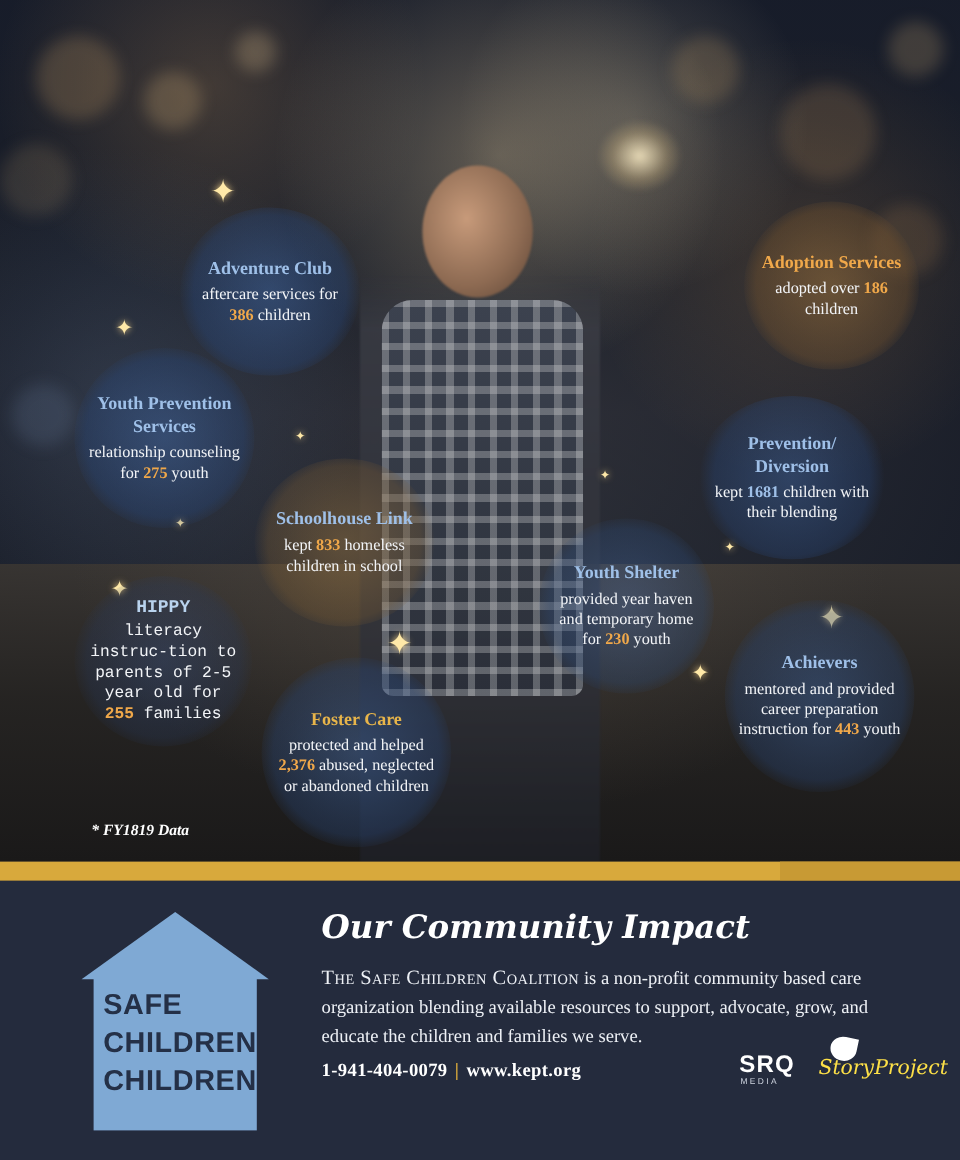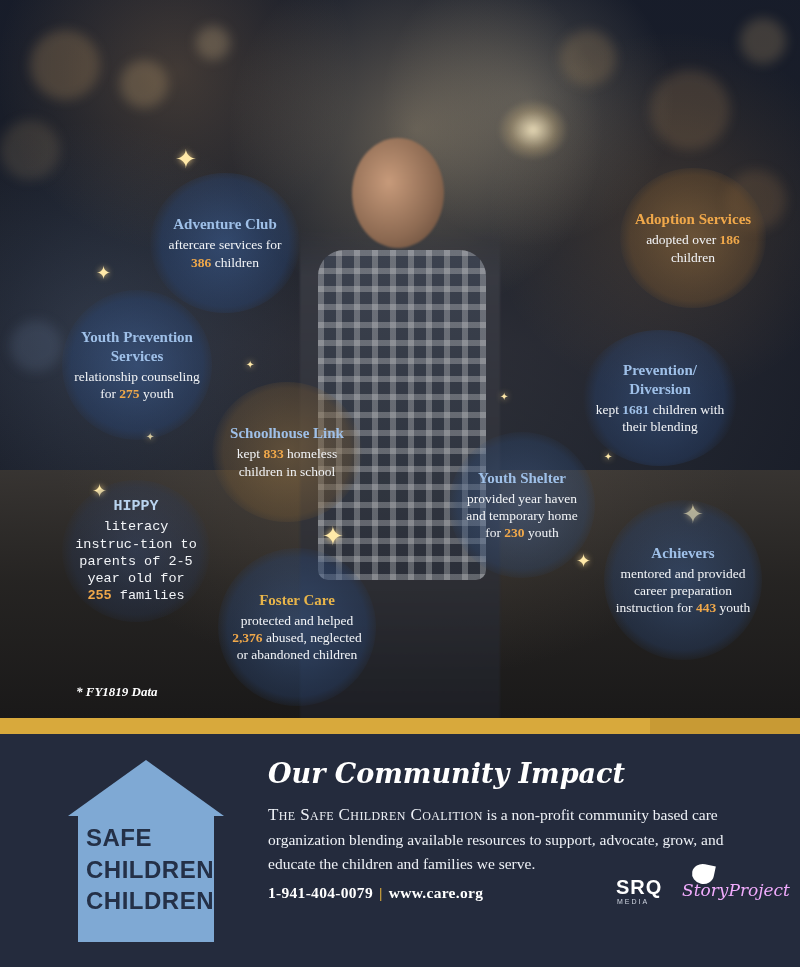--- a/index.html
+++ b/index.html
@@ -145,21 +145,21 @@
     font-family:"Liberation Serif", serif;font-weight:bold;font-size:15.5px;color:#fff;letter-spacing:.3px;
   }
   .footer-contact .sep{color:#d8a93c;margin:0 6px;}
   .partners{position:absolute;left:616px;top:142px;width:150px;height:50px;}
   .srq{
     position:absolute;left:0;top:0;color:#fff;font-family:"Liberation Sans", sans-serif;
     font-weight:bold;font-size:20px;letter-spacing:1px;
   }
   .srq-sub{position:absolute;left:1px;top:22px;color:#cfd5e0;font-family:"Liberation Sans", sans-serif;font-size:7px;letter-spacing:2px;}
   .story{
-    position:absolute;left:66px;top:4px;color:#f0abfc;
+    position:absolute;left:66px;top:4px;color:#fde047;
     font-family:"DejaVu Serif", serif;font-style:italic;font-size:17px;
   }
   .story-leaf{
     position:absolute;left:76px;top:-12px;width:22px;height:20px;background:#fff;
     border-radius:60% 0 60% 60%;transform:rotate(12deg);
   }
 </style>
 </head>
 <body>
 
@@ -277,21 +277,21 @@
       </div>
     </div>
 
     <div class="footer-title">Our Community Impact</div>
 
     <div class="footer-body">
       <span class="smallcaps" style="font-size:17px;">The Safe Children Coalition</span><span> is a non-profit community based care organization blending available resources to support, advocate, grow, and educate the children and families we serve.</span>
     </div>
 
     <div class="footer-contact">
-      <span>1-941-404-0079</span><span class="sep">|</span><span>www.care.org</span>
+      <span>1-941-404-0079</span><span class="sep">|</span><span>www.kept.org</span>
     </div>
 
     <div class="partners">
       <div class="srq">SRQ</div>
       <div class="srq-sub">MEDIA</div>
       <div class="story-leaf"></div>
       <div class="story">StoryProject</div>
     </div>
   </div>
 

